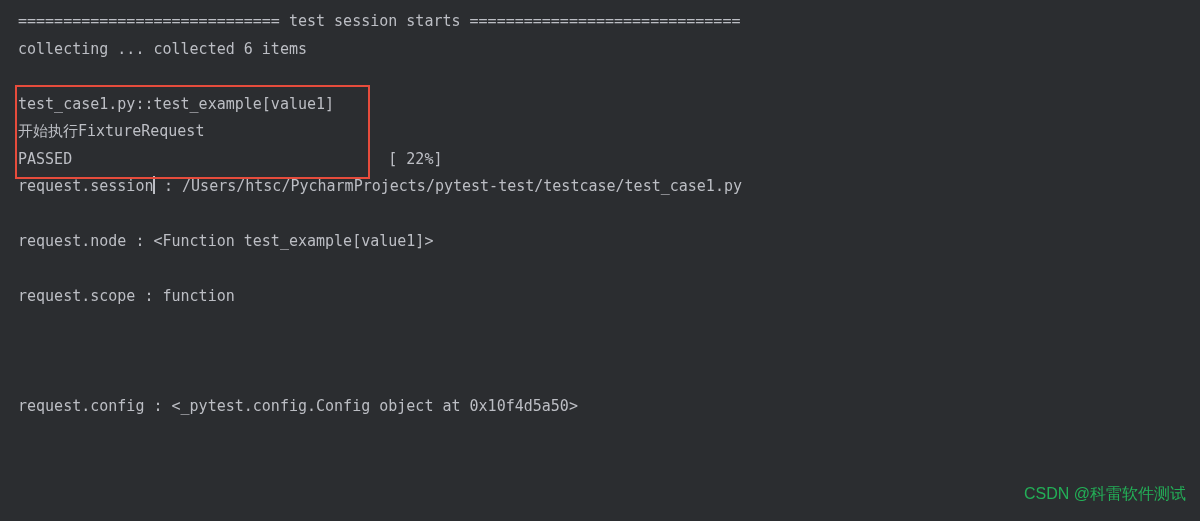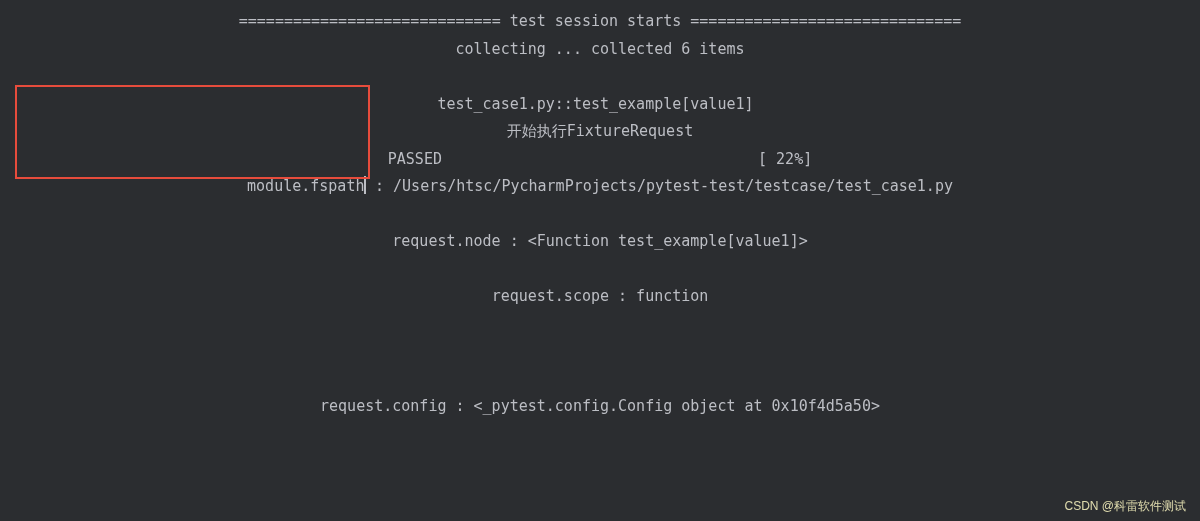--- a/index.html
+++ b/index.html
@@ -1,19 +1,18 @@
 <!DOCTYPE html>
 <html><head>
   <meta charset="utf-8">
   <style>
     * {
       margin: 0;
       padding: 0;
       box-sizing: border-box;
-      text-align: center;
     }
     body {
       background: #2b2d30;
       font-family: 'Menlo', 'Monaco', 'Consolas', monospace;
       font-size: 15px;
       color: #bcbec4;
       padding: 8px 18px;
       line-height: 1.85;
       width: 1200px;
       height: 521px;
@@ -36,39 +35,39 @@
     .cursor {
       display: inline-block;
       width: 1.5px;
       height: 18px;
       background: #bcbec4;
       vertical-align: middle;
       margin-bottom: 3px;
     }
     .watermark {
       position: absolute;
-      bottom: 4px;
+      bottom: 12px;
       right: 14px;
-      color: #fef9c3;
+      color: #22c55e;
       font-family: sans-serif;
-      font-size: 12px;
+      font-size: 16px;
       opacity: 0.85;
     }
   </style>
 </head>
 <body>
 
 <div>
   <div class="line">============================= test session starts ==============================</div>
   <div class="line">collecting ... collected 6 items</div>
   <div class="line"></div>
   <div class="line">test_case1.py::test_example[value1] </div>
   <div class="line">开始执行FixtureRequest</div>
   <div class="line">PASSED                                   [ 22%]</div>
-  <div class="line"><span>module.fspath</span><span class="cursor"></span><span> : /Users/htsc/PycharmProjects/pytest-test/testcase/test_case1.py</span></div>
+  <div class="line"><span>request.session</span><span class="cursor"></span><span> : /Users/htsc/PycharmProjects/pytest-test/testcase/test_case1.py</span></div>
   <div class="line"></div>
   <div class="line">request.node : &lt;Function test_example[value1]&gt;</div>
   <div class="line"></div>
   <div class="line">request.scope : function</div>
   <div class="line"></div>
   <div class="line"></div>
   <div class="line"></div>
   <div class="line">request.config : &lt;_pytest.config.Config object at 0x10f4d5a50&gt;</div>
 </div>
 

